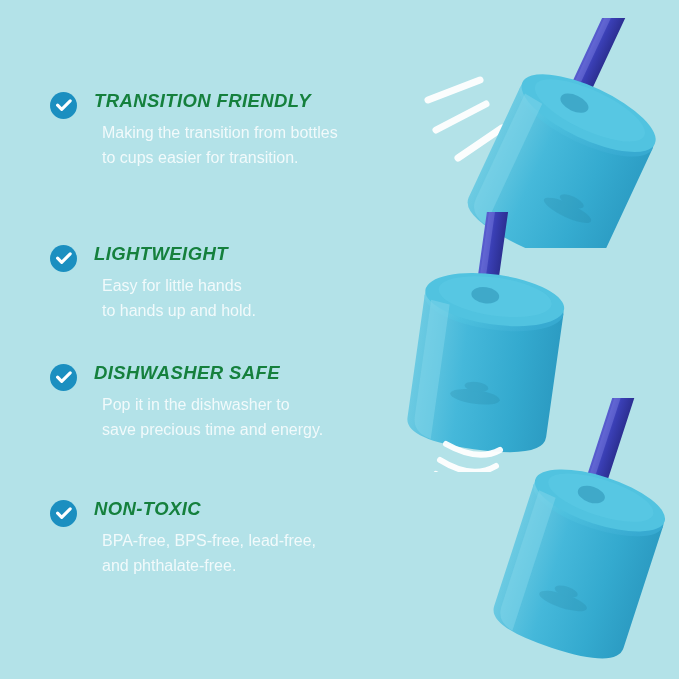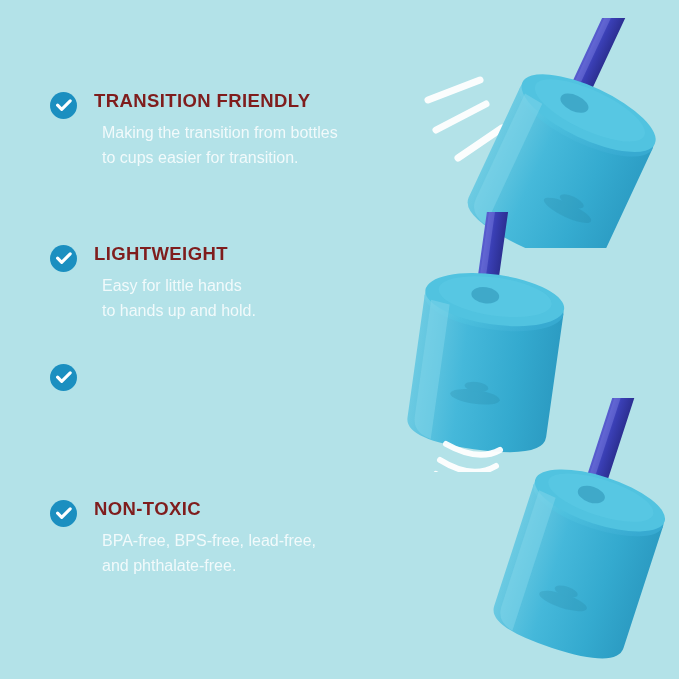--- a/index.html
+++ b/index.html
@@ -14,22 +14,22 @@
   
   .features{position:absolute;left:0;top:0;width:420px;height:679px;}
   .feature{position:absolute;left:50px;}
   .feature .check{
     position:absolute;left:0;top:2px;width:27px;height:27px;border-radius:50%;
     background:#1b8fc0;display:block;
   }
   .feature .check svg{position:absolute;left:6px;top:7px;}
   .ftext{margin-left:44px;}
   .fhead{
-    color:#7f1d1d;font-weight:bold;font-size:18.5px;letter-spacing:.4px;
-    line-height:22px;margin:0 0 4px 0;white-space:nowrap;
+    color:#15803d;font-weight:bold;font-size:18.5px;letter-spacing:.4px;
+    line-height:22px;margin:0 0 4px 0;white-space:nowrap;font-style:italic;
   }
   .fbody{
     color:rgba(255,255,255,.82);font-size:16px;line-height:25px;
     margin:8px;font-weight:normal;
   }
   .fbody span{display:block;white-space:nowrap;}
 
   .f0{top:90px;}
   .f1{top:243px;}
   .f2{top:362px;}
@@ -224,20 +224,27 @@
         </p>
       </div>
     </div>
 
     <div class="feature f2">
       <span class="check">
         <svg width="16" height="13" viewBox="0 0 16 13">
           <path d="M1.6 6.2 L5.7 10.3 L14.2 1.8" stroke="#ffffff" stroke-width="3.1" fill="none" stroke-linecap="round" stroke-linejoin="round"></path>
         </svg>
       </span>
+      <div class="ftext">
+        <p class="fhead">DISHWASHER SAFE</p>
+        <p class="fbody">
+          <span>Pop it in the dishwasher to</span>
+          <span>save precious time and energy.</span>
+        </p>
+      </div>
     </div>
 
     <div class="feature f3">
       <span class="check">
         <svg width="16" height="13" viewBox="0 0 16 13">
           <path d="M1.6 6.2 L5.7 10.3 L14.2 1.8" stroke="#ffffff" stroke-width="3.1" fill="none" stroke-linecap="round" stroke-linejoin="round"></path>
         </svg>
       </span>
       <div class="ftext">
         <p class="fhead">NON-TOXIC</p>

